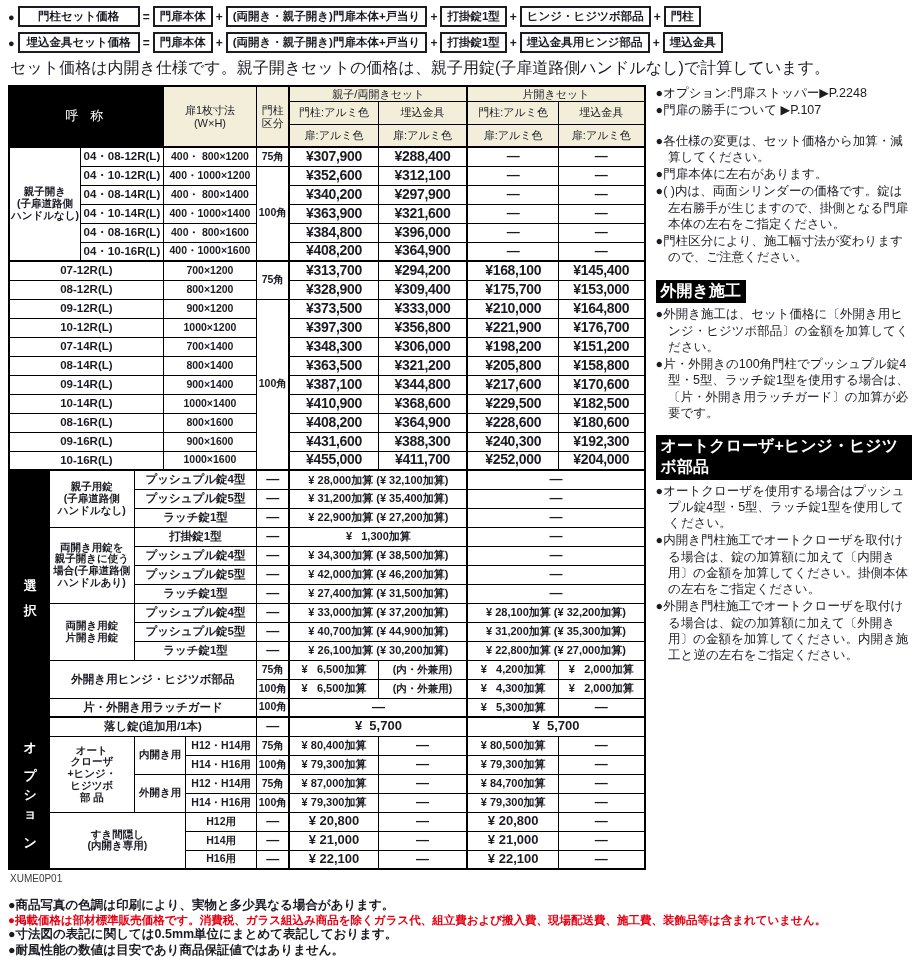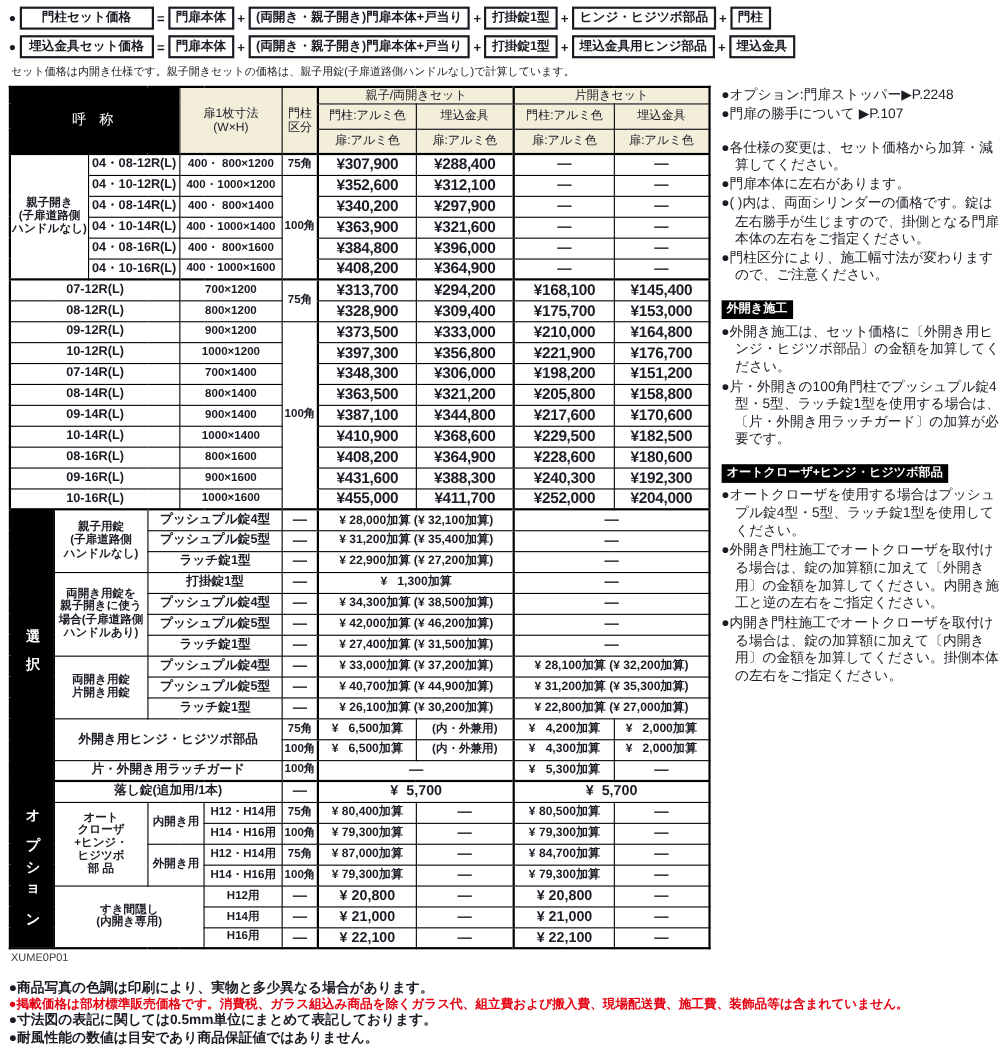--- a/index.html
+++ b/index.html
@@ -11,21 +11,21 @@
   .wrap{padding:6px 4px 0 8px;}
   
   .frow{display:flex;align-items:center;margin-bottom:5px;}
   .bullet{font-size:11px;margin-right:3px;}
   .fbox{
     border:2px solid #1b1b24;padding:1px 5px;font-size:11.5px;font-weight:bold;
     line-height:15px;white-space:nowrap;background:#fff;
   }
   .flabel{min-width:108px;text-align:center;}
   .fop{font-weight:bold;font-size:12px;margin:0 3px;}
-  .fnote{font-size:10px;margin:2px 0 6px 2px;}
+  .fnote{font-size:16px;margin:2px 0 6px 2px;}
   
   .main{display:flex;align-items:flex-start;gap:10px;}
   
   table{border-collapse:collapse;table-layout:fixed;border:2px solid #000;}
   td{
     border:1px solid #000;padding:0 1px;text-align:center;vertical-align:middle;
     white-space:pre;overflow:hidden;line-height:1.12;
   }
   tbody tr{height:19px;}
   tbody tr:nth-child(1){height:15px;}
@@ -51,21 +51,21 @@
   }
   .vb-sen div{letter-spacing:26px;}
   .vb-opt div{letter-spacing:9px;}
   
   .side{width:262px;font-size:12.5px;line-height:1.3;}
   .side ul{list-style:none;margin:0;padding:0;}
   .side li{padding-left:1em;text-indent:-1em;margin-bottom:1px;}
   .side .gap{margin-top:14px;}
   .shead{
     display:inline-block;background:#000;color:#fff;font-weight:bold;
-    font-size:11px;padding:1px 5px 2px;margin:13px 0 3px;
+    font-size:16px;padding:1px 5px 2px;margin:13px 0 3px;
   }
   
   .code{font-size:10px;color:#3a3a3a;margin:3px 0 14px 2px;}
   .foot{font-size:12.5px;font-weight:600;line-height:1.22;}
   .foot div{padding-left:0;}
   .foot .red{color:#e60012;font-size:11.5px;}
 </style>
 </head>
 <body>
 
@@ -463,22 +463,22 @@
           <li>●各仕様の変更は、セット価格から加算・減算してください。</li>
           <li>●門扉本体に左右があります。</li>
           <li>●( )内は、両面シリンダーの価格です。錠は左右勝手が生じますので、掛側となる門扉本体の左右をご指定ください。</li>
           <li>●門柱区分により、施工幅寸法が変わりますので、ご注意ください。</li>
         </ul>
       <div id="side-sections"><div class="shead">外開き施工</div><ul>
             <li>●外開き施工は、セット価格に〔外開き用ヒンジ・ヒジツボ部品〕の金額を加算してください。</li>
             <li>●片・外開きの100角門柱でプッシュプル錠4型・5型、ラッチ錠1型を使用する場合は、〔片・外開き用ラッチガード〕の加算が必要です。</li>
           </ul><div class="shead">オートクローザ+ヒンジ・ヒジツボ部品</div><ul>
             <li>●オートクローザを使用する場合はプッシュプル錠4型・5型、ラッチ錠1型を使用してください。</li>
+            <li>●内開き門柱施工でオートクローザを取付ける場合は、錠の加算額に加えて〔内開き用〕の金額を加算してください。掛側本体の左右をご指定ください。</li>
             <li>●外開き門柱施工でオートクローザを取付ける場合は、錠の加算額に加えて〔外開き用〕の金額を加算してください。内開き施工と逆の左右をご指定ください。</li>
-            <li>●内開き門柱施工でオートクローザを取付ける場合は、錠の加算額に加えて〔内開き用〕の金額を加算してください。掛側本体の左右をご指定ください。</li>
           </ul></div>
     </div>
   </div>
 
   <div class="foot" id="footer-notes">
       <div>●商品写真の色調は印刷により、実物と多少異なる場合があります。</div>
       <div class="red">●掲載価格は部材標準販売価格です。消費税、ガラス組込み商品を除くガラス代、組立費および搬入費、現場配送費、施工費、装飾品等は含まれていません。</div>
       <div>●寸法図の表記に関しては0.5mm単位にまとめて表記しております。</div>
       <div>●耐風性能の数値は目安であり商品保証値ではありません。</div>
     </div>

